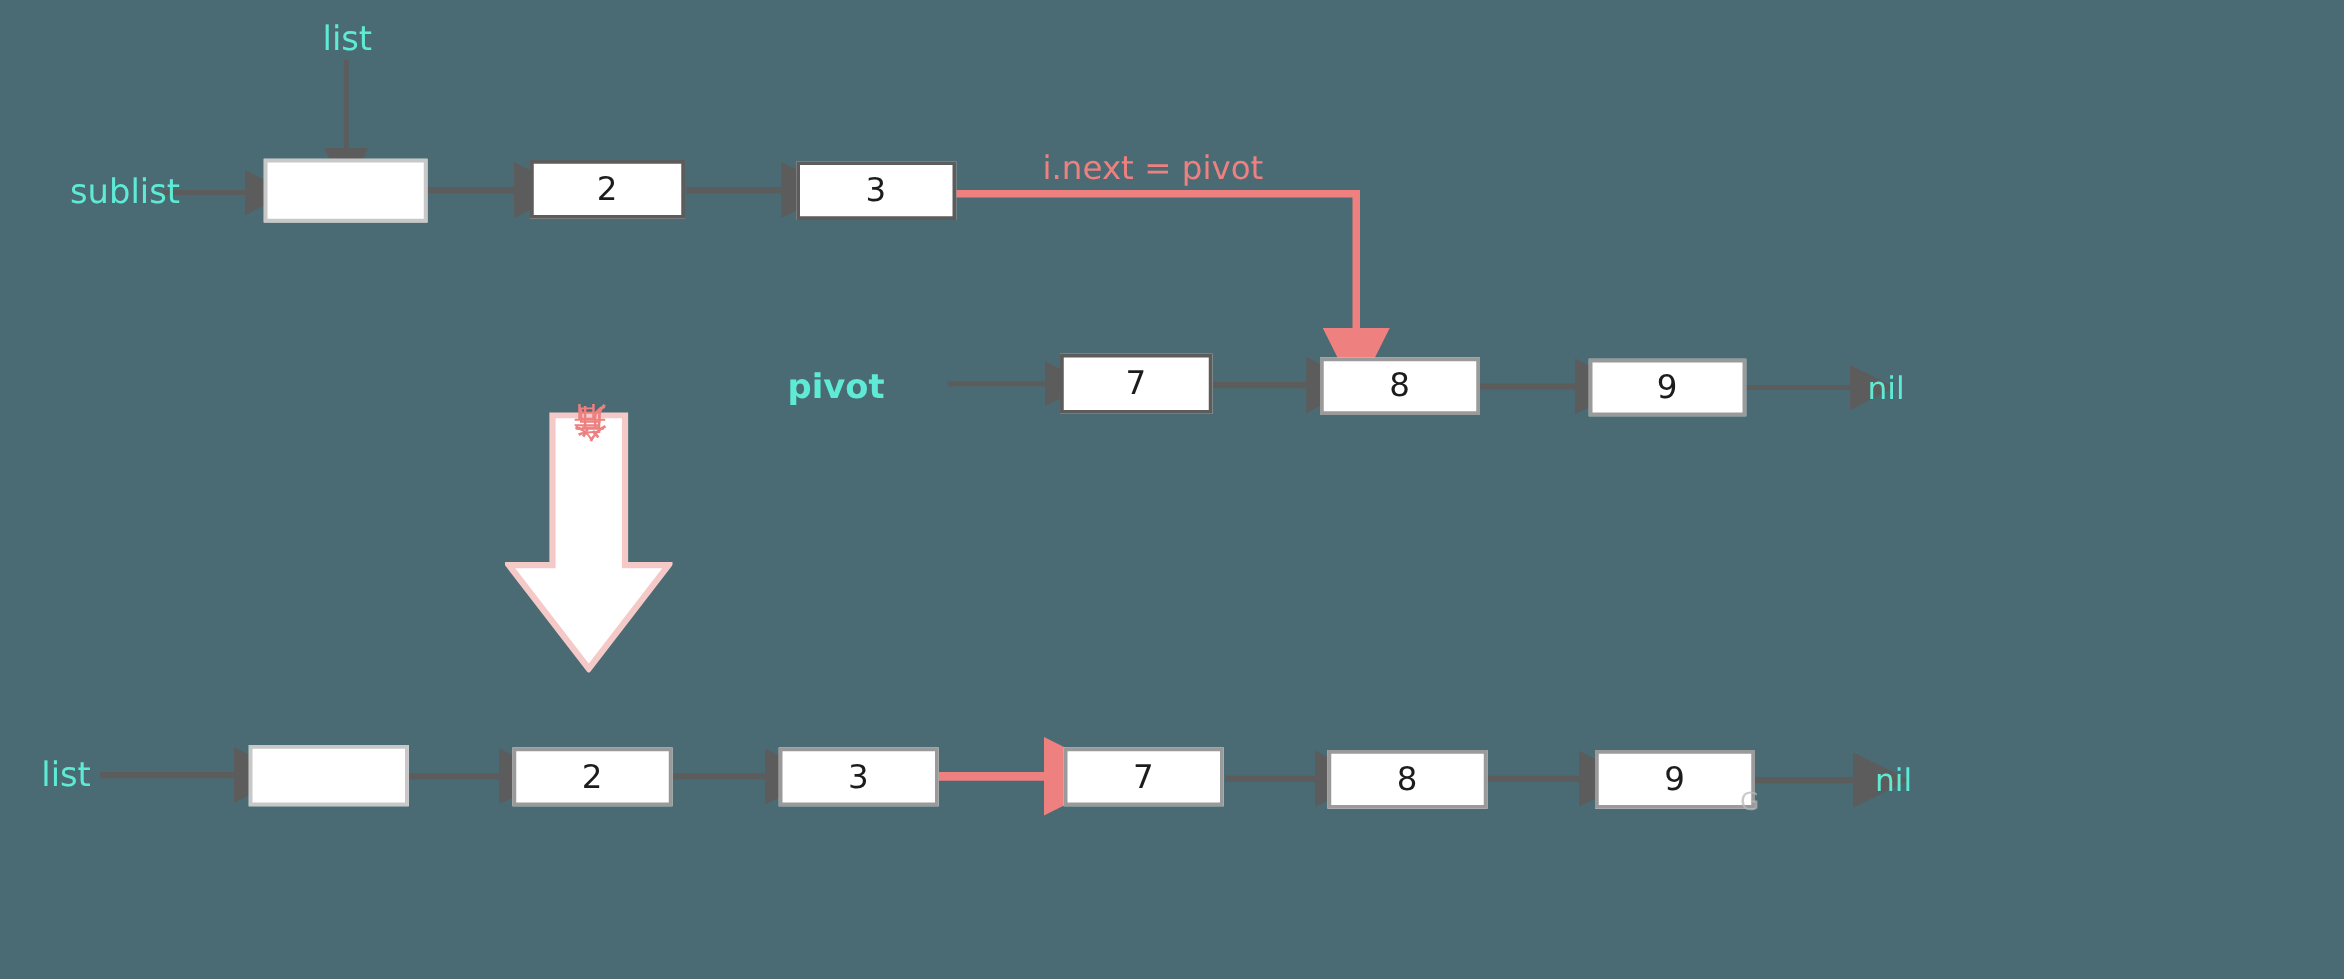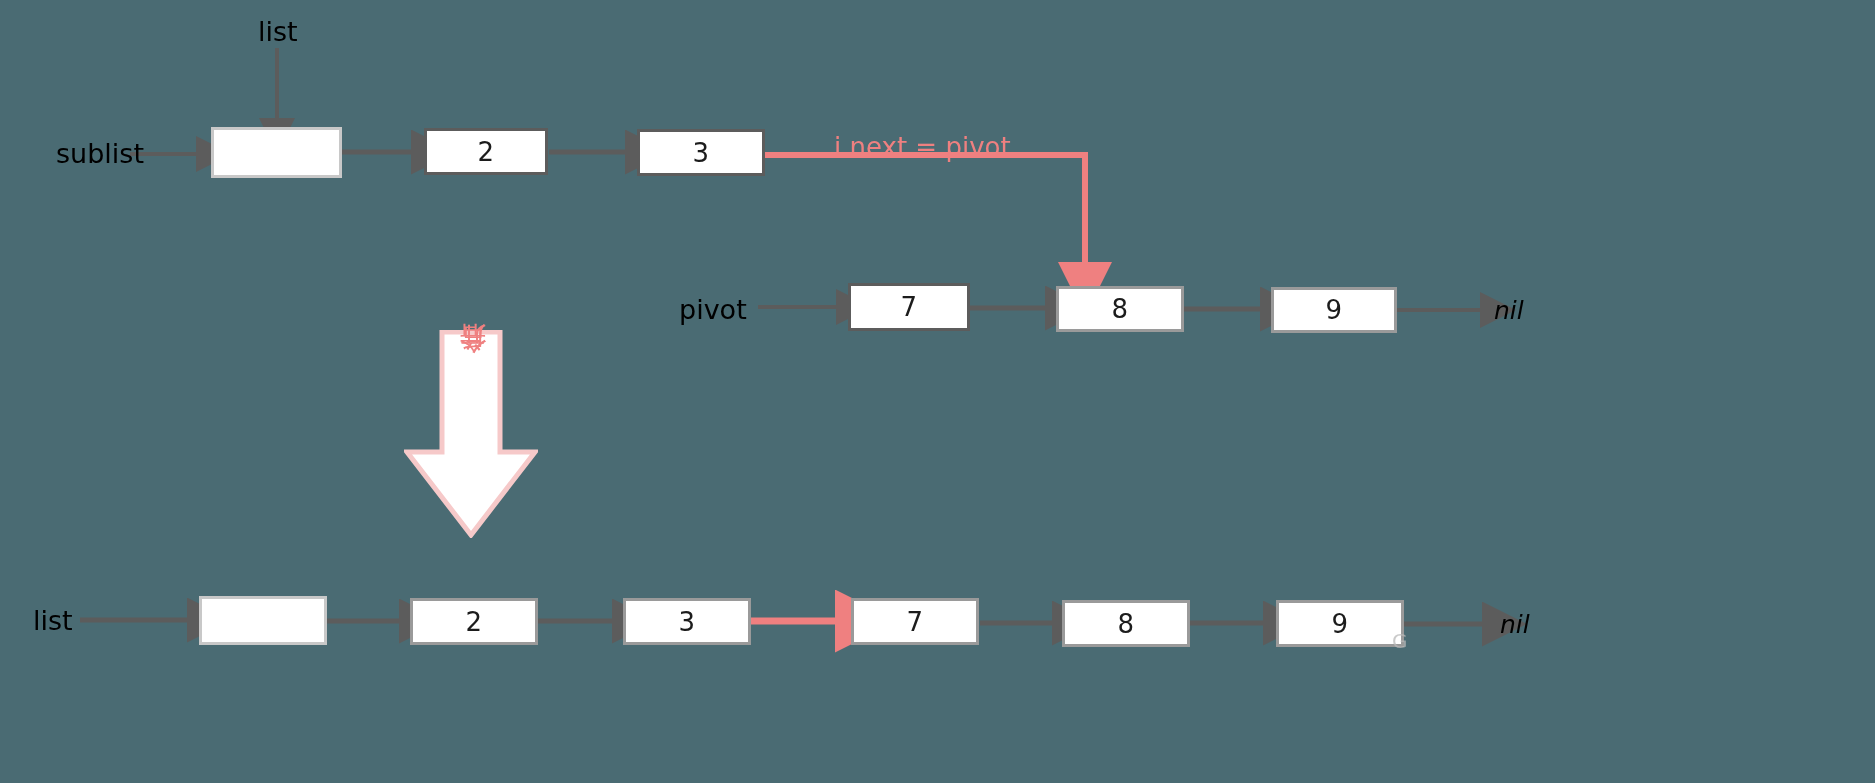--- a/index.html
+++ b/index.html
@@ -33,26 +33,25 @@
     border-color: #c8c8c8;
   }
   .node.thin-light {
     border-color: #9a9a9a;
   }
 
   
   .label {
     position: absolute;
     font-size: 27px;
-    color: #000000;
+    color: #5eead4;
     white-space: nowrap;
   }
   .label.small {
     font-size: 25px;
-    font-style: italic;
   }
   .red-label {
     position: absolute;
     font-size: 26px;
     color: #ef8080;
     white-space: nowrap;
     font-weight: 500;
   }
 
   
@@ -165,23 +164,23 @@
   <div class="label" style="left:12px; top:138px;margin-left:44px;">sublist</div>
 
   <div class="label" style="left:258px; top:16px;">list</div>
 
   <div class="node head" style="left:211px; top:127px; width:131px; height:51px;"></div>
 
   <div class="node" style="left:424px; top:128px; width:124px; height:47px;">2</div>
 
   <div class="node" style="left:637px; top:129px; width:128px; height:47px;">3</div>
 
-  <div class="red-label" style="left:834px; top:120px;margin-top:12px;">i.next = pivot</div>
-
-  <div class="label" style="left:679px; top:294px;">pivot</div>
+  <div class="red-label" style="left:834px; top:120px;">i.next = pivot</div>
+
+  <div class="label" style="left:630px; top:294px;font-weight:bold;">pivot</div>
 
   <div class="node" style="left:848px; top:283px; width:122px; height:48px;">7</div>
 
   <div class="node thin-light" style="left:1056px; top:286px; width:128px; height:46px;">8</div>
 
   <div class="node thin-light" style="left:1271px; top:287px; width:126px; height:46px;">9</div>
 
   <div class="label small" style="left:1494px; top:296px;">nil</div>
 
   <div class="merge-arrow">

